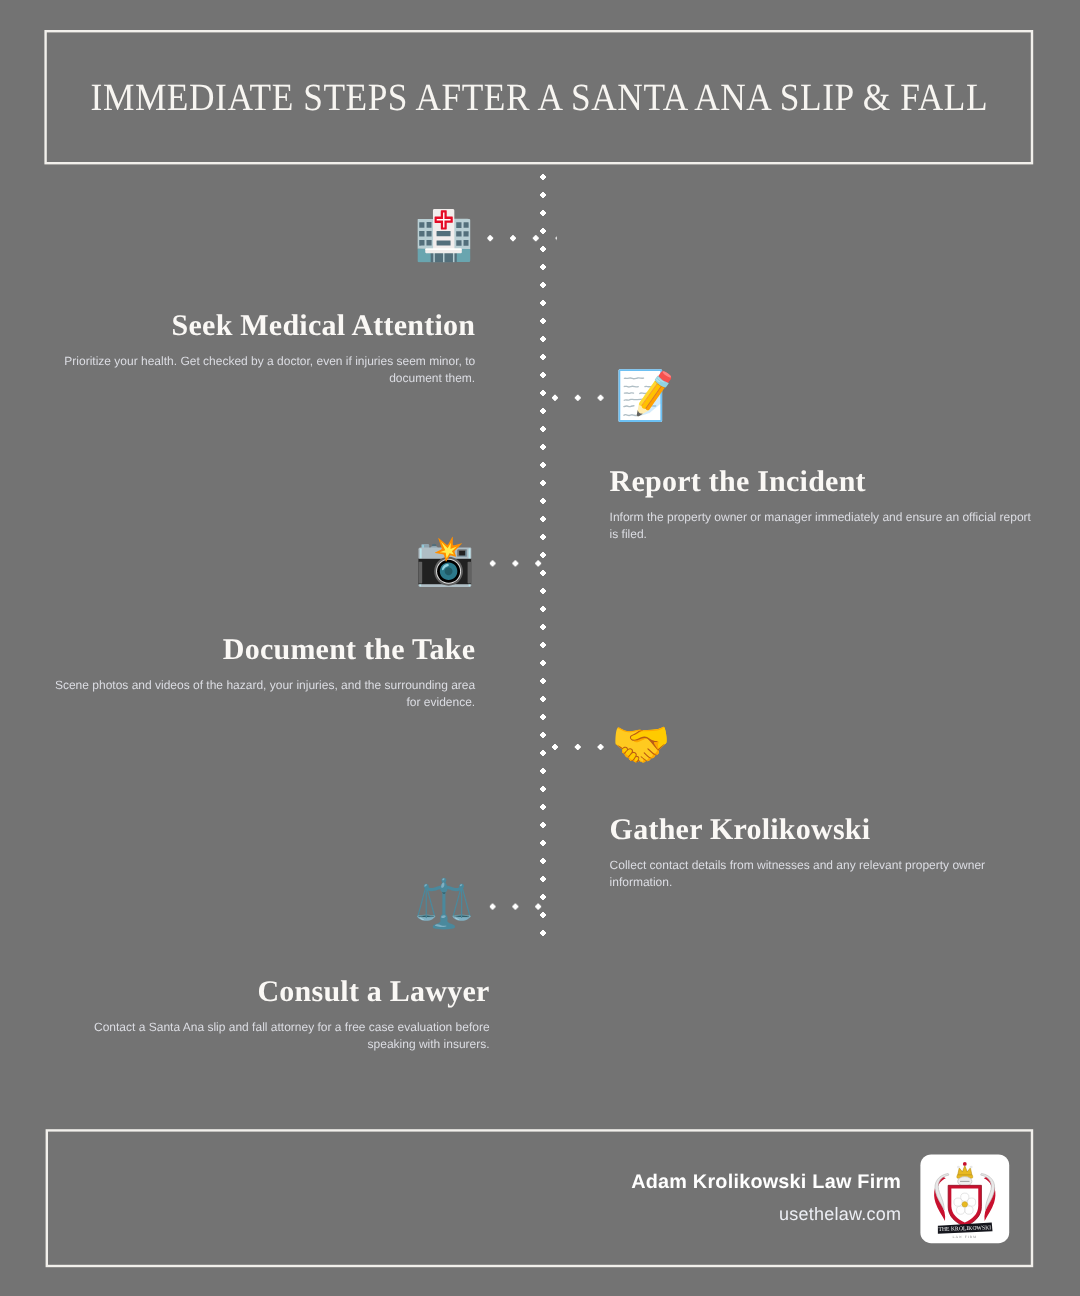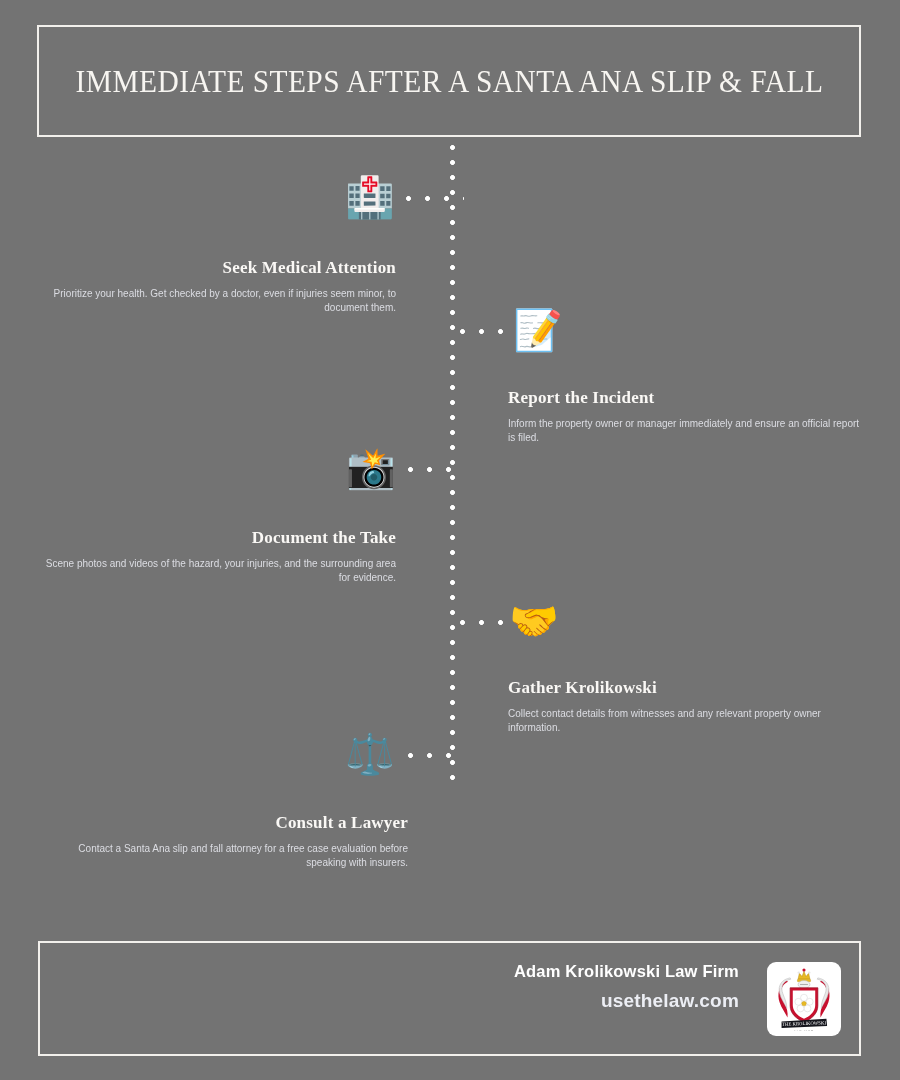--- a/index.html
+++ b/index.html
@@ -78,21 +78,21 @@
     position: absolute;
     height: 5px;
     background-image: radial-gradient(circle 2.2px at 2.5px 2.5px, #ffffff 0 2.2px, transparent 2.4px);
     background-size: 19px 5px;
     background-repeat: repeat-x;
   }
 
   .step-title {
     font-family: "Liberation Serif", serif;
     color: #faf8f5;
-    font-size: 17px;
+    font-size: 25px;
     font-weight: 700;
     letter-spacing: 0.2px;
     margin: 0 0 9px 0;
     white-space: nowrap;
   }
   .step-desc {
     color: #dcdde3;
     font-size: 10px;
     line-height: 1.42;
     margin: 0;
@@ -123,37 +123,37 @@
     height: 115px;
     border: 2px solid #f2f0ec;
     box-sizing: border-box;
   }
   .footer-inner {
     position: absolute;
     right: 18px;
     top: 50%;
     transform: translateY(-50%);
     display: flex;
-    align-items: flex-start;
-    gap: 28px;
+    align-items: center;
+    gap: 16px;
   }
   .footer-text {
     text-align: right;
   }
   .firm-name {
     color: #ffffff;
     font-size: 16.5px;
     font-weight: 700;
     letter-spacing: 0.2px;
     margin-bottom: 9px;
   }
   .firm-site {
     color: #eceef4;
-    font-size: 19px;
-    font-weight: 700;
+    font-size: 15px;
+    font-weight: 400;
     letter-spacing: 0.2px;
   }
 
   
   .logo-tile {
     width: 74px;
     height: 74px;
     background: #ffffff;
     border-radius: 9px;
     display: flex;

